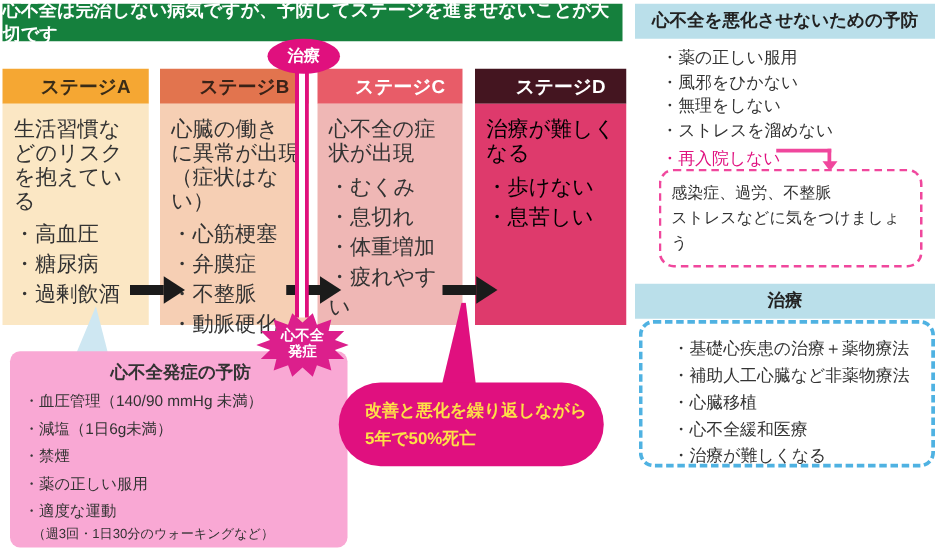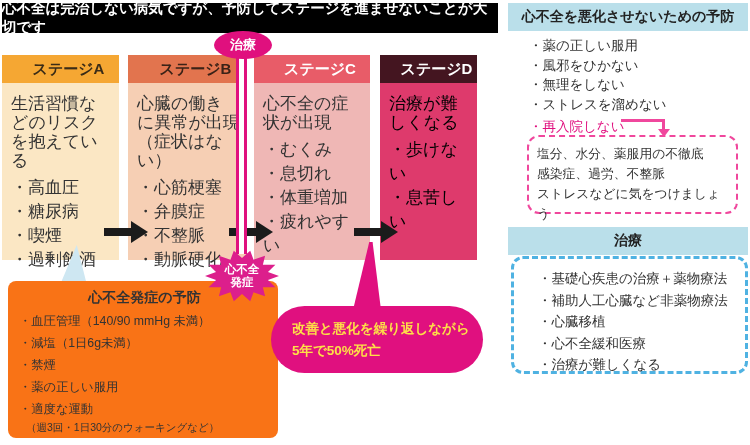--- a/index.html
+++ b/index.html
@@ -3,21 +3,21 @@
 <meta charset="utf-8">
 <style>
   * { margin:0; padding:0; box-sizing:border-box; }
   body { background:#fff; }
   .canvas {
     position:relative; width:750px; height:445px; background:#ffffff;
     font-family:"Liberation Sans","DejaVu Sans",sans-serif; color:#333;
     overflow:hidden;
   }
   
-  .banner{position:absolute;left:2px;top:3px;width:496px;height:30px;background:#000000;
+  .banner{position:absolute;left:2px;top:3px;width:496px;height:30px;background:#15803d;
     color:#fff;font-weight:bold;font-size:14.5px;display:flex;align-items:center;justify-content:center;}
   
   .stage{position:absolute;top:55px;}
   .stage-header{height:28px;display:flex;align-items:center;justify-content:center;font-weight:bold;font-size:15px;padding-left:16px;}
   .stage-body{height:177px;padding:11px 7px 10px 9px;font-size:17px;}
   .stage-desc{line-height:19px;}
   .stage ul{list-style:none;margin-top:6px;line-height:24px;}
   .st-a .stage-header{background:#F5A733;color:#3a2c17;}
   .st-a .stage-body{background:#FBE7C4;}
   .st-b .stage-header{background:#E2744E;color:#3a2217;}
@@ -37,21 +37,21 @@
   .treat-ellipse{position:absolute;left:214px;top:31px;width:58px;height:28px;background:#E0107E;
     border-radius:50%;color:#fff;font-weight:bold;font-size:13px;display:flex;align-items:center;justify-content:center;z-index:6;}
   
   .burst{position:absolute;left:205px;top:250px;width:74px;height:52px;z-index:6;}
   .burst svg{position:absolute;left:0;top:0;width:100%;height:100%;}
   .burst-text{position:absolute;left:0;top:0;width:100%;height:100%;display:flex;flex-direction:column;
     align-items:center;justify-content:center;color:#fff;font-weight:bold;font-size:11.5px;line-height:13px;}
   
   .blue-tail{position:absolute;left:60px;top:245px;width:27px;height:40px;background:#CEE7F2;
     clip-path:polygon(62% 0,0 100%,100% 100%);}
-  .blue-box{position:absolute;left:8px;top:281px;width:270px;height:157px;background:#f97316;border-radius:8px;
+  .blue-box{position:absolute;left:8px;top:281px;width:270px;height:157px;background:#f9a8d4;border-radius:8px;
     padding:8px 8px 0 11px;}
   .blue-title{text-align:center;font-weight:bold;font-size:14px;margin-bottom:3px;}
   .blue-box ul{list-style:none;font-size:12.3px;line-height:22px;}
   .blue-note{font-size:10.5px;line-height:14px;padding-left:7px;}
   
   .pink-tail{position:absolute;left:353px;top:242px;width:28px;height:68px;background:#E0107F;
     clip-path:polygon(58% 0,70% 0,100% 100%,0 100%);}
   .pink-box{position:absolute;left:271px;top:306px;width:212px;height:67px;background:#E0107F;border-radius:34px;
     color:#fde047;font-weight:bold;font-size:13.5px;line-height:22px;display:flex;flex-direction:column;
     justify-content:center;padding-left:21px;}
@@ -77,21 +77,20 @@
 
   <div class="banner">心不全は完治しない病気ですが、予防してステージを進ませないことが大切です</div>
 
   <div class="stage st-a" style="left:2px;width:117px;">
     <div class="stage-header">ステージA</div>
     <div class="stage-body">
       <div class="stage-desc">生活習慣などのリスクを抱えている</div>
       <ul>
         <li>・高血圧</li>
         <li>・糖尿病</li>
-        <li>・喫煙</li>
         <li>・過剰飲酒</li>
       </ul>
     </div>
   </div>
 
   <div class="stage st-b" style="left:128px;width:119px;">
     <div class="stage-header">ステージB</div>
     <div class="stage-body">
       <div class="stage-desc">心臓の働きに異常が出現（症状はない）</div>
       <ul>
@@ -109,21 +108,21 @@
       <div class="stage-desc">心不全の症状が出現</div>
       <ul>
         <li>・むくみ</li>
         <li>・息切れ</li>
         <li>・体重増加</li>
         <li>・疲れやすい</li>
       </ul>
     </div>
   </div>
 
-  <div class="stage st-d" style="left:380px;width:97px;">
+  <div class="stage st-d" style="left:380px;width:121px;">
     <div class="stage-header">ステージD</div>
     <div class="stage-body">
       <div class="stage-desc">治療が難しくなる</div>
       <ul>
         <li>・歩けない</li>
         <li>・息苦しい</li>
       </ul>
     </div>
   </div>
 
@@ -178,21 +177,20 @@
     <li>・風邪をひかない</li>
     <li>・無理をしない</li>
     <li>・ストレスを溜めない</li>
     <li class="hl">・再入院しない</li>
   </ul>
   <div class="pa-h"></div>
   <div class="pa-v"></div>
   <div class="pa-head"></div>
 
   <div class="caution">
-    <div>塩分、水分、薬服用の不徹底</div>
     <div>感染症、過労、不整脈</div>
     <div>ストレスなどに気をつけましょう</div>
   </div>
 
   <div class="rp-header" style="top:227px;">治療</div>
   <div class="tx-box">
     <ul>
       <li>・基礎心疾患の治療＋薬物療法</li>
       <li>・補助人工心臓など非薬物療法</li>
       <li>・心臓移植</li>

